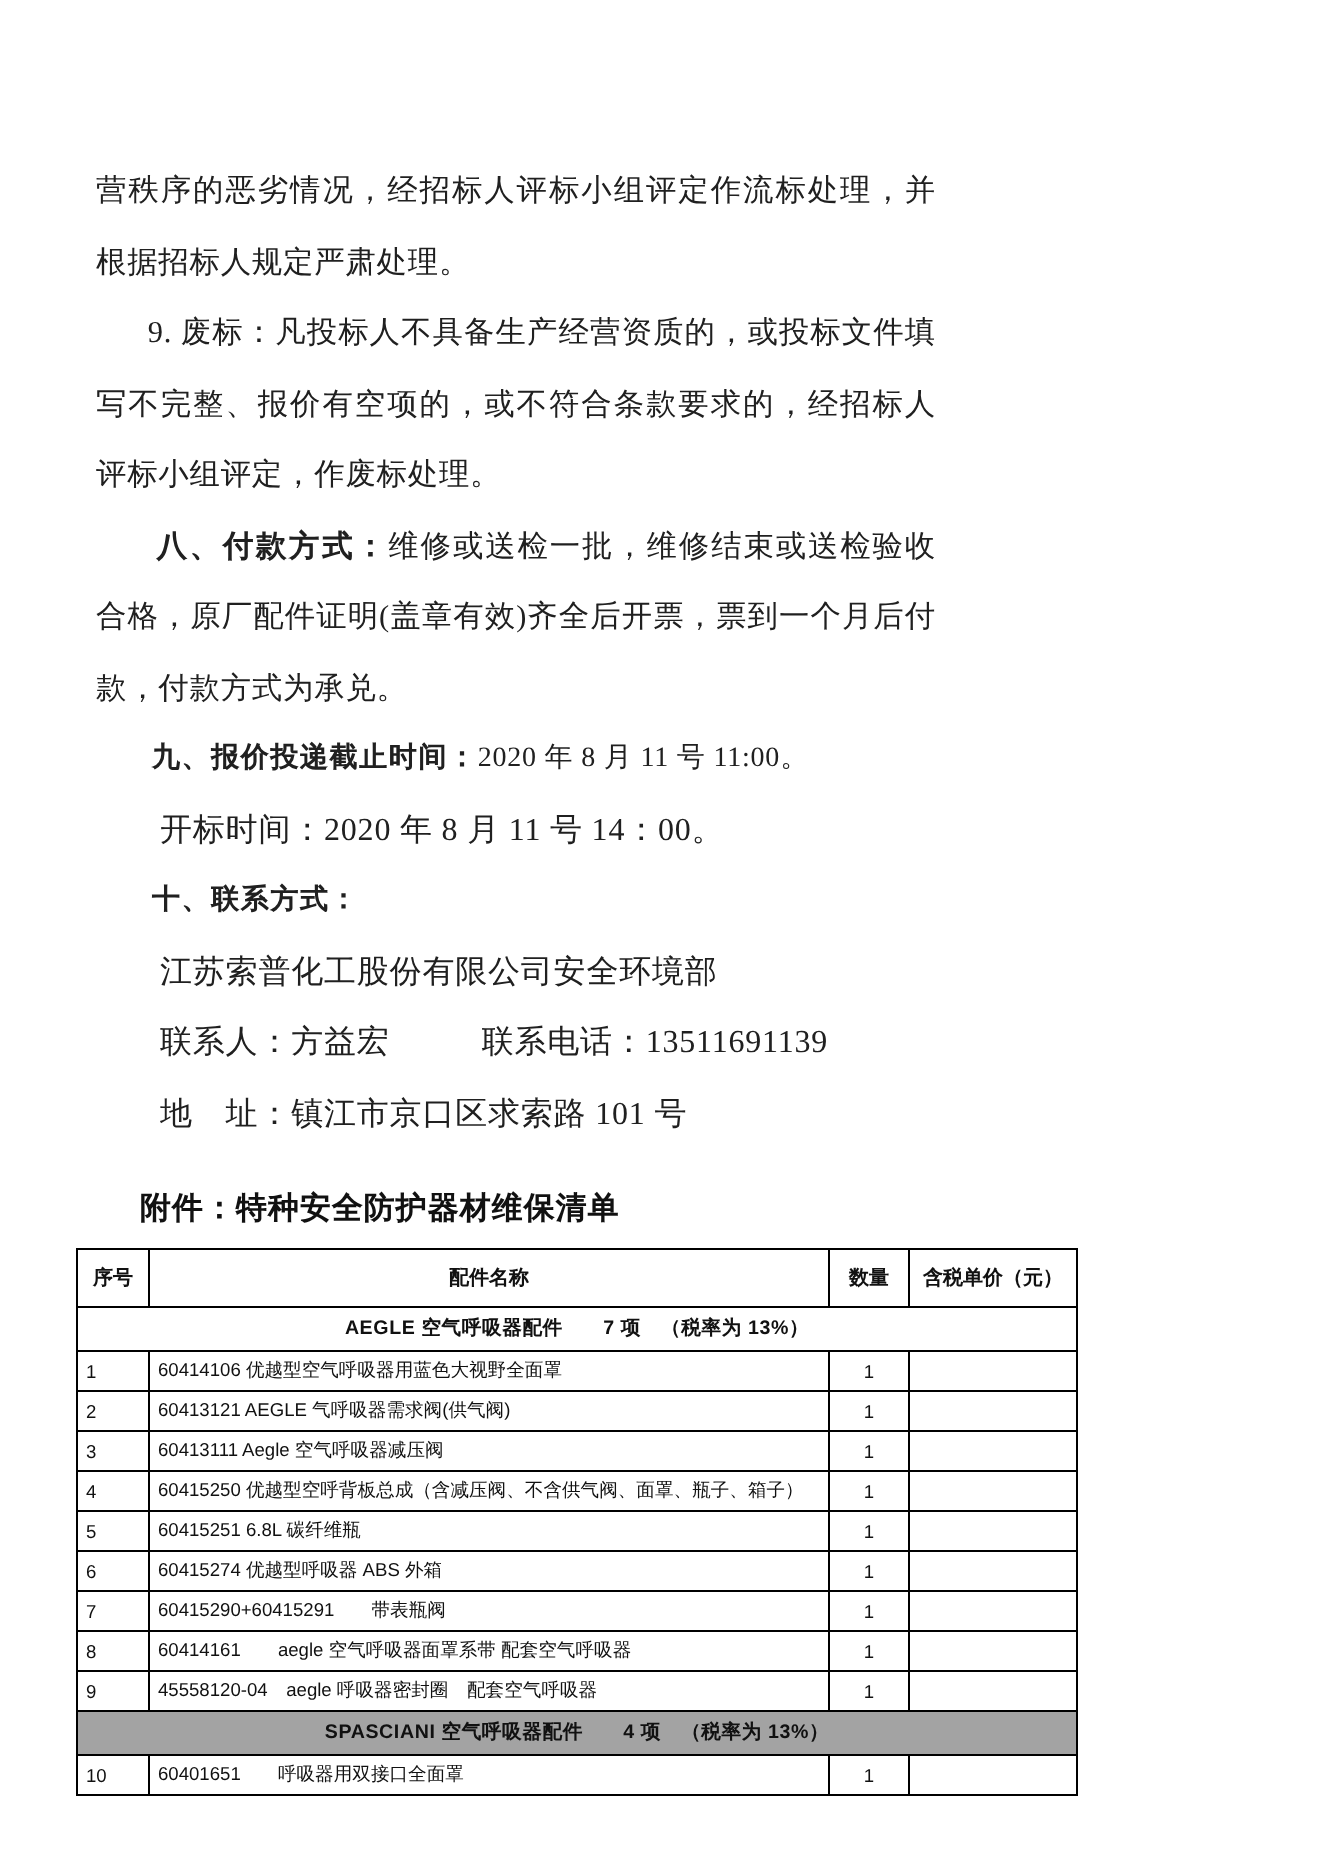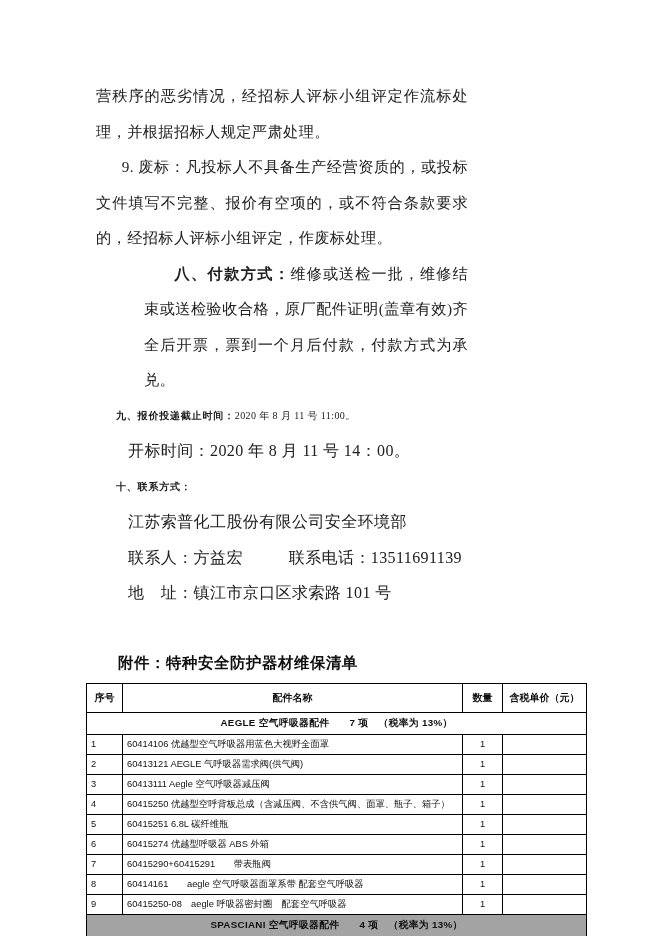--- a/index.html
+++ b/index.html
@@ -13,40 +13,40 @@
     font-family: "Liberation Serif", "DejaVu Serif", serif;
     color: #1a1a1a;
     position: relative;
     overflow: hidden;
   }
   .page {
     position: relative;
     width: 552px;
     height: 936px;
     box-sizing: border-box;
-    padding: 78px 84px 0 96px;
+    padding: 78px 84px 0 48px;
   }
 
   
   .para {
     font-size: 15.2px;
     line-height: 35.5px;
     letter-spacing: 0.4px;
     text-align: justify;
     text-justify: inter-ideograph;
     margin: 0;
     color: #202020;
   }
-  .para.indent { text-indent: 2em; margin-left: 48px; }
+  .para.indent { text-indent: 2em; }
   .para.indent-num { text-indent: 1.7em; }
 
   .bold-lead { font-weight: bold; letter-spacing: 0.8px; }
 
   .heading-line {
-    font-size: 10px;
+    font-size: 14px;
     line-height: 35.5px;
     letter-spacing: 0.4px;
     margin: 0;
     text-indent: 2em;
     color: #202020;
   }
   .plain-line {
     font-size: 16px;
     line-height: 35.5px;
     letter-spacing: 0.4px;
@@ -54,21 +54,21 @@
     text-indent: 2em;
     color: #202020;
   }
 
   
   .attach-title {
     font-size: 15.4px;
     font-weight: bold;
     font-family: "Liberation Sans", "DejaVu Sans", sans-serif;
     letter-spacing: 0.6px;
-    margin: 42px 0 9px 0;
+    margin: 19px 0 9px 0;
     padding-left: 22px;
     color: #111;
   }
 
   
   table.parts {
     border-collapse: collapse;
     width: 500px;
     margin-left: -10px;
     table-layout: fixed;
@@ -199,21 +199,21 @@
         <td class="price"></td>
       </tr>
       <tr class="data-row">
         <td class="idx">8</td>
         <td class="name">60414161　　aegle 空气呼吸器面罩系带  配套空气呼吸器</td>
         <td class="qty">1</td>
         <td class="price"></td>
       </tr>
       <tr class="data-row">
         <td class="idx">9</td>
-        <td class="name">60415250-08　aegle 呼吸器密封圈　配套空气呼吸器</td>
+        <td class="name">45558120-04　aegle 呼吸器密封圈　配套空气呼吸器</td>
         <td class="qty">1</td>
         <td class="price"></td>
       </tr>
 
       <tr class="section-row shaded">
         <td colspan="4">SPASCIANI 空气呼吸器配件　　4 项　（税率为 13%）</td>
       </tr>
       <tr class="data-row">
         <td class="idx">10</td>
         <td class="name">60401651　　呼吸器用双接口全面罩</td>

